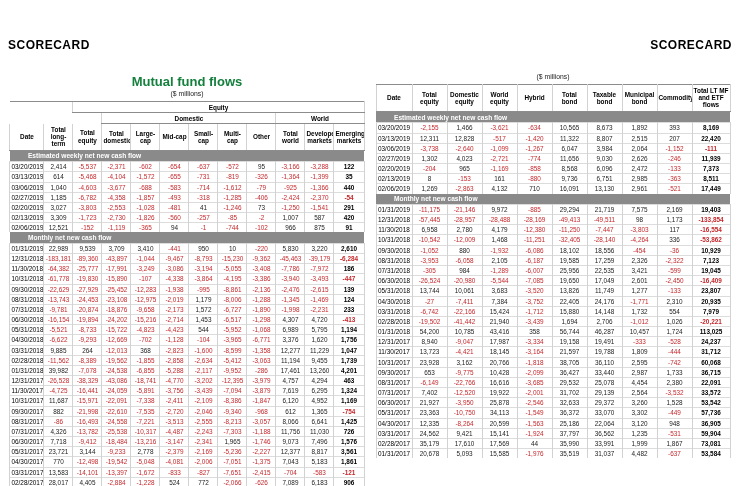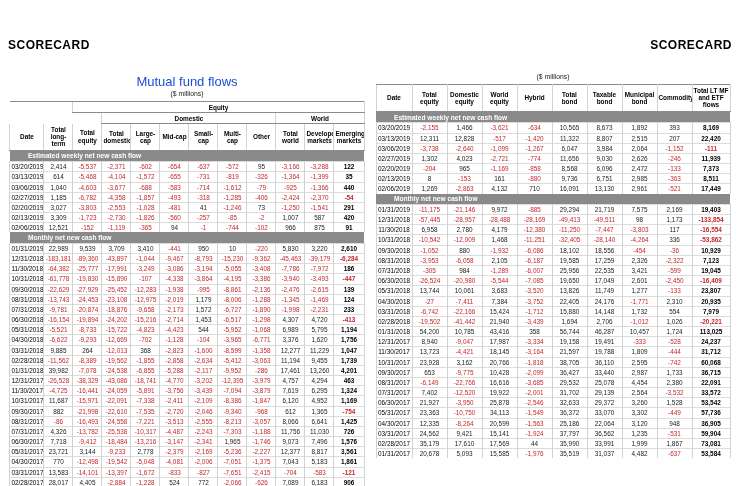--- a/index.html
+++ b/index.html
@@ -5,21 +5,21 @@
   html,body{margin:0;padding:0;}
   body{width:740px;height:486px;background:#fff;font-family:"Liberation Sans", sans-serif;color:#111;overflow:hidden;}
   .page{position:relative;width:740px;height:486px;margin-top:32px;}
   .brand{position:absolute;top:6px;font-size:12px;font-weight:bold;letter-spacing:.5px;color:#000;}
   .brand.left{left:8px;}
   .brand.right{right:8px;}
   .tables{position:absolute;top:40px;left:0;width:740px;display:flex;justify-content:space-between;}
   .tblwrap{width:358px;}
   .tblwrap.leftT{margin-left:8px;}
   .tblwrap.rightT{margin-right:8px;}
-  .tbltitle{text-align:center;font-size:13px;font-weight:normal;color:#1d4ed8;margin:2px 0 0 0;}
+  .tbltitle{text-align:center;font-size:13px;font-weight:bold;color:#15803d;margin:2px 0 0 0;}
   .tblsub{text-align:center;font-size:6.8px;color:#222;margin:1px 0 4px 0;}
   table{border-collapse:collapse;table-layout:fixed;width:354px;margin:0 auto;}
   th,td{font-size:6.4px;line-height:1.12;padding:1px 1px;text-align:center;border-left:0.5px solid #d2d2d2;border-right:0.5px solid #d2d2d2;overflow:hidden;}
   thead th{font-weight:bold;color:#000;vertical-align:middle;}
   .toprule th{border-top:1px solid #8c8c8c;}
   th.grp{border-bottom:1px solid #8c8c8c;padding:1.5px 0;}
   th.nob{border-bottom:none;border-left:none;border-right:none;}
   tr.colrow th{border-bottom:1px solid #8c8c8c;padding:2px 1px 2.5px 1px;}
   tbody td{border-top:0.5px solid #dcdcdc;color:#222;}
   td.date{color:#000;}

